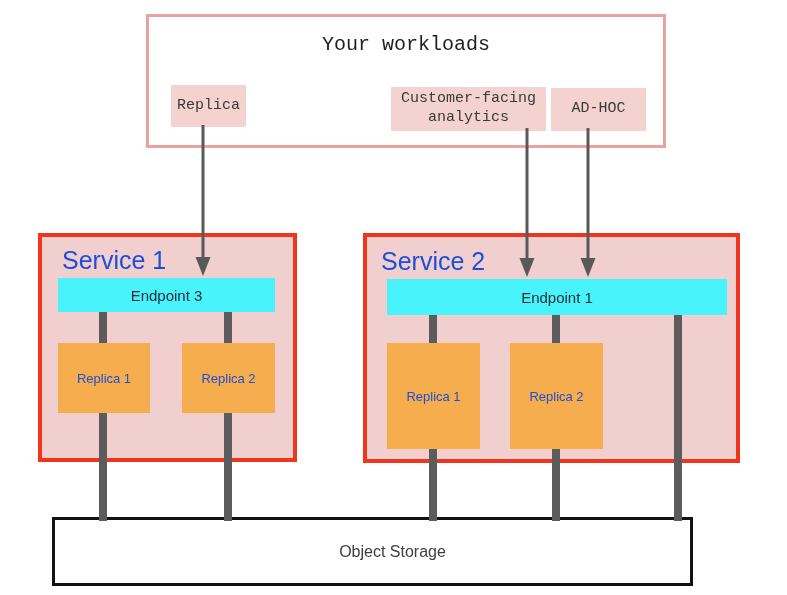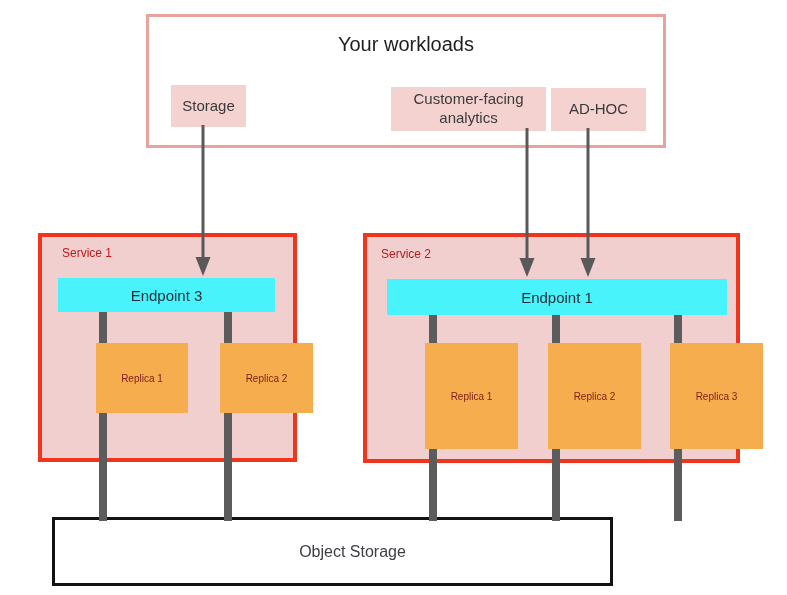--- a/index.html
+++ b/index.html
@@ -4,98 +4,97 @@
 <style>
   html,body{margin:0;padding:0;background:#ffffff;}
   .canvas{
     position:relative;width:787px;height:595px;background:#ffffff;
     font-family:"Liberation Sans","DejaVu Sans",sans-serif;overflow:hidden;
   }
   .abs{position:absolute;box-sizing:border-box;}
 
   
   .workloads-box{left:146px;top:14px;width:520px;height:134px;
-    border:3px solid #e8a39e;background:#ffffff;}
+    border:3px solid #e8a39e;background:#ffffff;font-family:Liberation Mono, monospace;}
   .workloads-title{left:0;top:16px;width:100%;text-align:center;
     font-size:20px;color:#1f1f1f;}
   .chip{background:#f4d2d0;color:#3a3a3a;font-size:15px;
     display:flex;align-items:center;justify-content:center;text-align:center;line-height:1.25;}
   .chip-writes{left:22px;top:68px;width:75px;height:42px;}
   .chip-analytics{left:242px;top:70px;width:155px;height:44px;padding:0 8px;}
   .chip-adhoc{left:402px;top:71px;width:95px;height:43px;}
 
   
-  .storage-box{left:52px;top:517px;width:561px;height:69px;
+  .storage-box{left:52px;top:517px;width:641px;height:69px;
     border:3px solid #121212;background:#ffffff;
     display:flex;align-items:center;justify-content:center;padding-left:40px;}
   .storage-label{font-size:16px;color:#3d3d44;}
 
   
   .service{border:4px solid #f0351f;background:#f2cfcf;}
   .service-1{left:38px;top:233px;width:259px;height:229px;}
   .service-2{left:363px;top:233px;width:377px;height:230px;}
-  .service-label{font-size:12px;color:#b91c1c;}
+  .service-label{font-size:25px;color:#1d4ed8;}
   .service-1 .service-label{left:20px;top:9px;}
   .service-2 .service-label{left:14px;top:10px;}
 
   .connector{background:#5c5c5c;width:8px;}
   .s1-c1{left:57px;top:73px;height:211px;}
   .s1-c2{left:182px;top:73px;height:211px;}
   .s2-c1{left:62px;top:78px;height:206px;}
   .s2-c2{left:185px;top:78px;height:206px;}
   .s2-c3{left:307px;top:78px;height:206px;}
 
   .endpoint{background:#48f3fc;color:#23313a;font-size:15px;
     display:flex;align-items:center;justify-content:center;}
   .endpoint-1{left:16px;top:41px;width:217px;height:34px;}
   .endpoint-2{left:20px;top:42px;width:340px;height:36px;}
 
-  .replica{background:#f5ad4e;color:#7f1d1d;font-size:10px;
-    display:flex;align-items:center;justify-content:center;margin-left:38px;}
+  .replica{background:#f5ad4e;color:#1d4ed8;font-size:13px;
+    display:flex;align-items:center;justify-content:center;}
   .s1-r1{left:16px;top:106px;width:92px;height:70px;}
   .s1-r2{left:140px;top:106px;width:93px;height:70px;}
   .s2-r1{left:20px;top:106px;width:93px;height:106px;}
   .s2-r2{left:143px;top:106px;width:93px;height:106px;}
   .s2-r3{left:265px;top:106px;width:93px;height:106px;}
 
   .arrow-layer{left:0;top:0;width:787px;height:595px;pointer-events:none;}
 </style>
 </head>
 <body>
 
 <div class="canvas">
 
   <div class="abs storage-box">
     <span class="storage-label">Object Storage</span>
   </div>
 
   <div class="abs workloads-box">
     <div class="abs workloads-title">Your workloads</div>
-    <div class="abs chip chip-writes">Storage</div>
+    <div class="abs chip chip-writes">Replica</div>
     <div class="abs chip chip-adhoc">AD-HOC</div>
     <div class="abs chip chip-analytics">Customer-facing analytics</div>
   </div>
 
   <div class="abs service service-1">
     <div class="abs service-label">Service 1</div>
     <div class="abs connector s1-c1"></div>
     <div class="abs connector s1-c2"></div>
     <div class="abs replica s1-r1">Replica 1</div>
     <div class="abs replica s1-r2">Replica 2</div>
     <div class="abs endpoint endpoint-1">Endpoint 3</div>
   </div>
 
   <div class="abs service service-2">
     <div class="abs service-label">Service 2</div>
     <div class="abs connector s2-c1"></div>
     <div class="abs connector s2-c2"></div>
     <div class="abs connector s2-c3"></div>
     <div class="abs replica s2-r1">Replica 1</div>
     <div class="abs replica s2-r2">Replica 2</div>
-    <div class="abs replica s2-r3">Replica 3</div>
     <div class="abs endpoint endpoint-2">Endpoint 1</div>
   </div>
 
   <svg class="abs arrow-layer" width="787" height="595" viewBox="0 0 787 595">
     <g>
       <line x1="203" y1="125" x2="203" y2="259" stroke="#595959" stroke-width="3"></line>
       <polygon points="195.5,257 210.5,257 203,276" fill="#595959"></polygon>
     </g>
     <g>
       <line x1="527" y1="128" x2="527" y2="260" stroke="#595959" stroke-width="3"></line>

